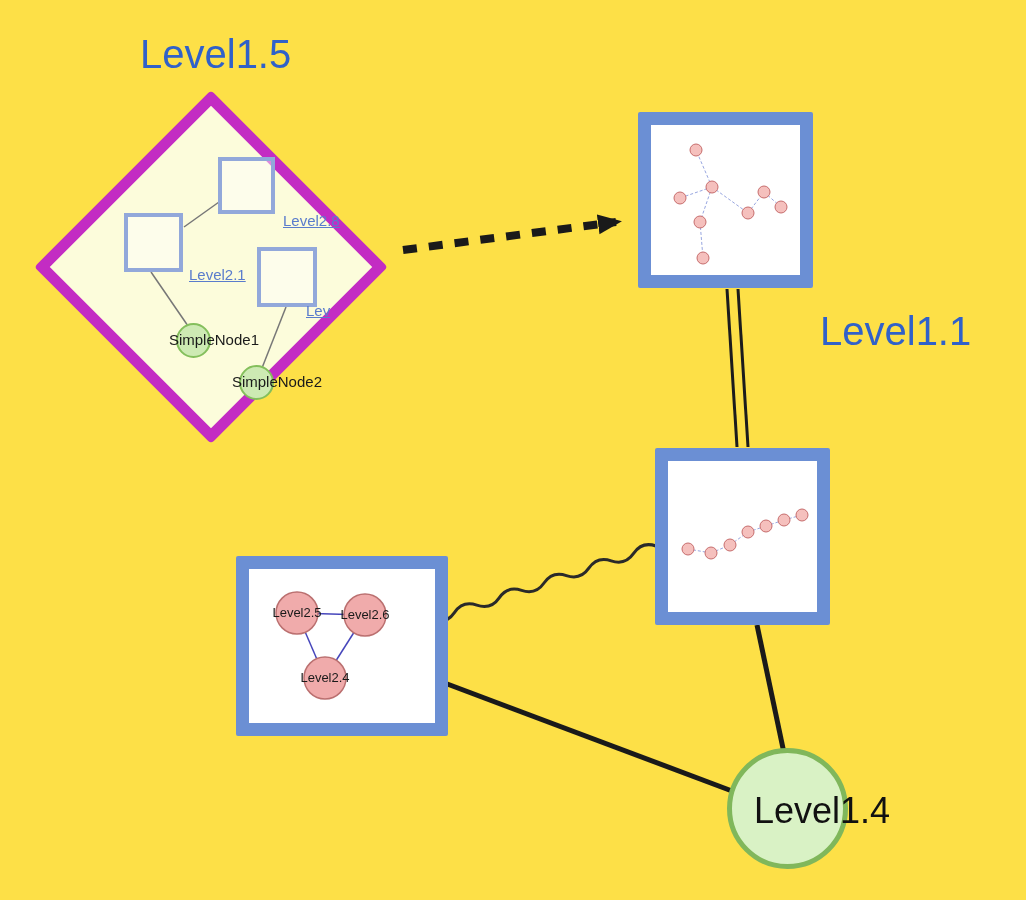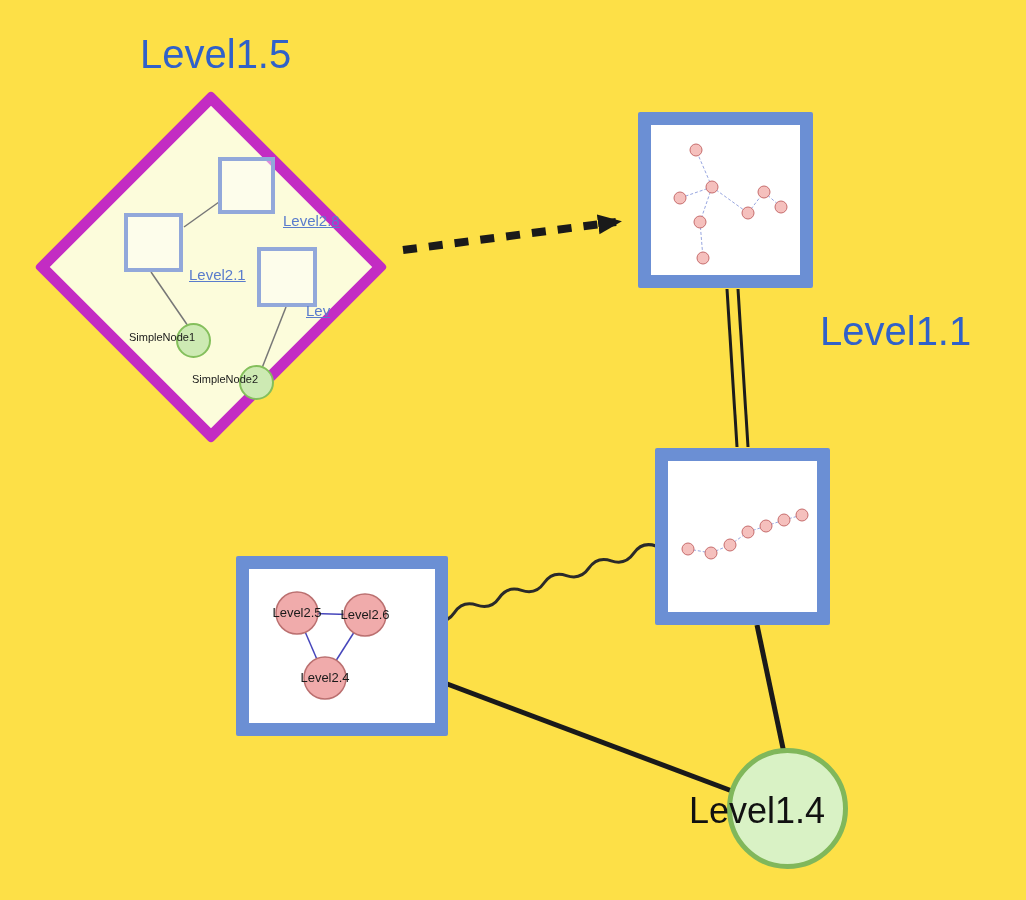--- a/index.html
+++ b/index.html
@@ -21,38 +21,38 @@
   }
   .gcircle {
     position:absolute; width:35px; height:35px; border-radius:50%;
     border:2px solid #84bf5c; background:#cdeab3; z-index:4;
   }
   .small-label {
     position:absolute; font-size:15px; color:#5a7ccc;
     z-index:5; white-space:nowrap;text-decoration:underline;
   }
   .node-label-dark {
-    position:absolute; font-size:11px; color:#1a1a1a;
-    z-index:6; white-space:nowrap; text-align:left; width:130px;
+    position:absolute; font-size:15px; color:#1a1a1a;
+    z-index:6; white-space:nowrap; text-align:right; width:130px;
   }
   .big-label {
     position:absolute; font-size:40px; color:#3061c9;
     z-index:5; white-space:nowrap;
   }
   .box {
     position:absolute; border:13px solid #6b8fd4; background:#fff;
     z-index:2; border-radius:2px;
   }
   .box svg { display:block; }
   .big-circle {
     position:absolute; left:727px; top:748px; width:121px; height:121px;
     border:5px solid #80b75b; background:#d9f2c5; border-radius:50%; z-index:2;
   }
   .circle-label {
-    position:absolute; left:689px; top:790px; width:201px; text-align:left;
+    position:absolute; left:689px; top:790px; width:201px; text-align:right;
     font-size:36px; color:#111; z-index:4; white-space:nowrap;
   }
   .mini-node { fill:#f5c0bd; stroke:#c76d6d; stroke-width:1; }
   .mini-edge { stroke:#98a6e0; stroke-width:1; stroke-dasharray:3 2; }
   .tri-node { fill:#f0abab; stroke:#bb7070; stroke-width:1.5; }
   .tri-edge { stroke:#4646bb; stroke-width:1.5; }
   .tri-text { font-size:13px; fill:#1a1a1a; text-anchor:middle; font-family:"Liberation Sans",sans-serif; }
 </style>
 </head>
 <body>

